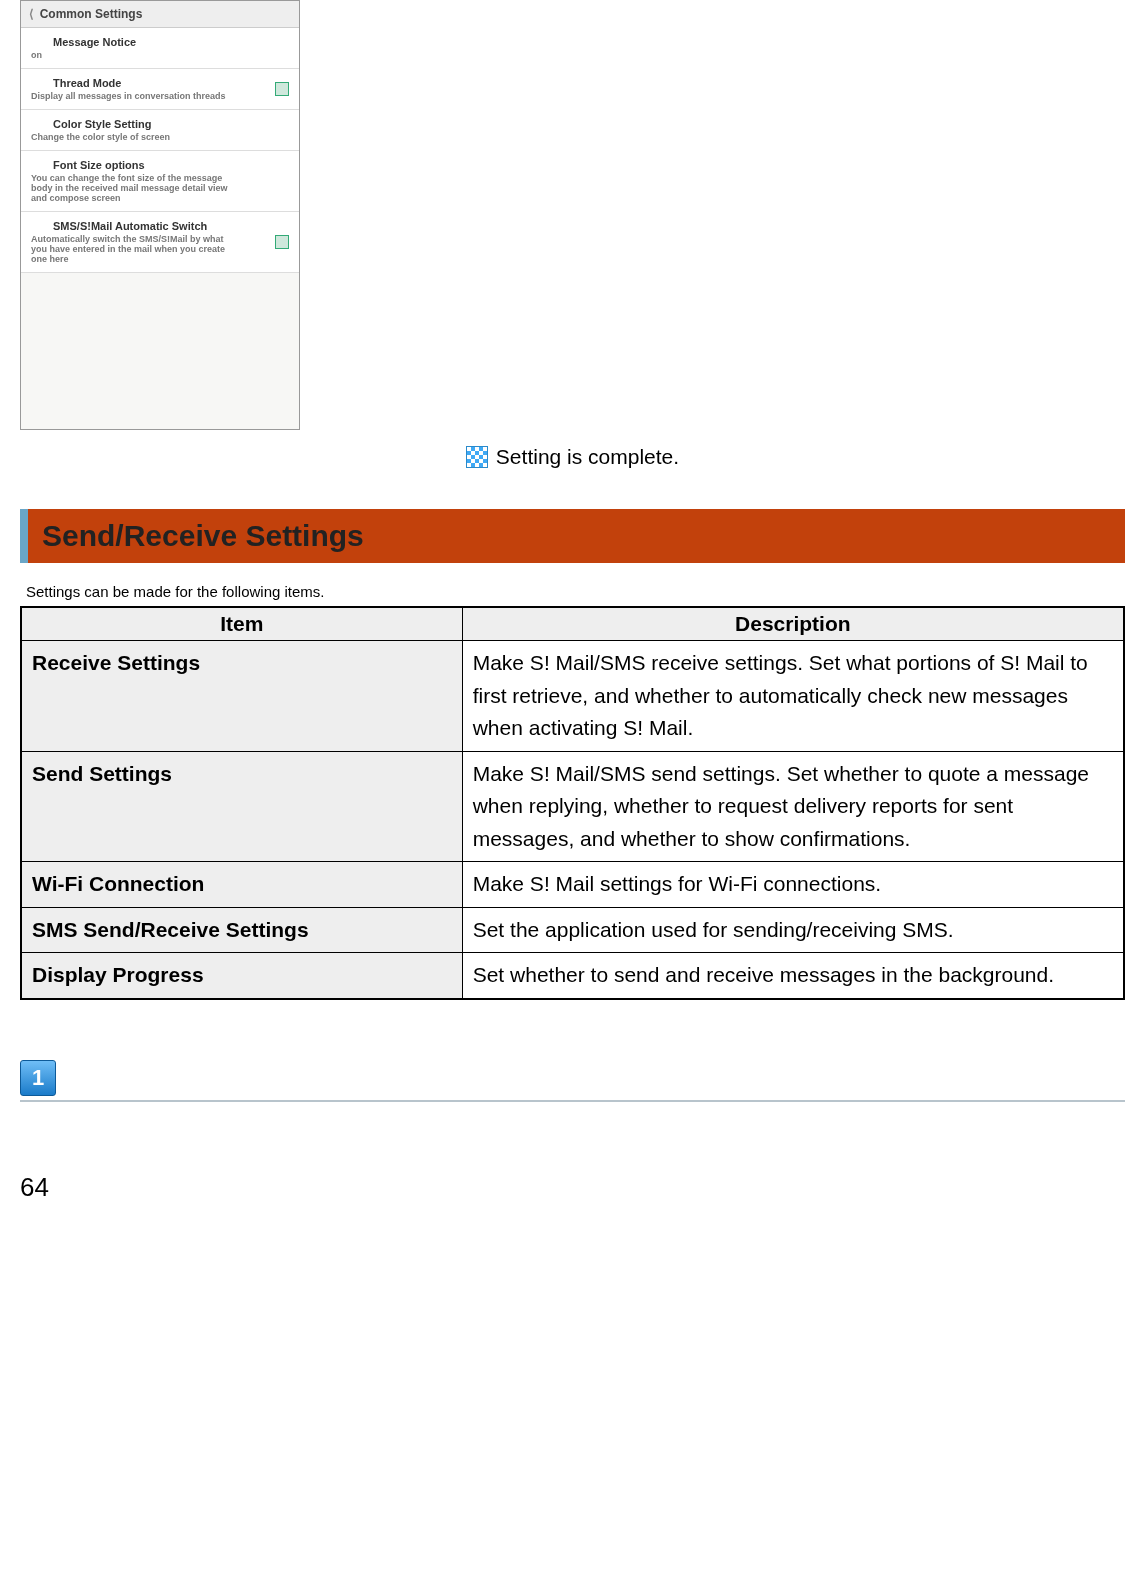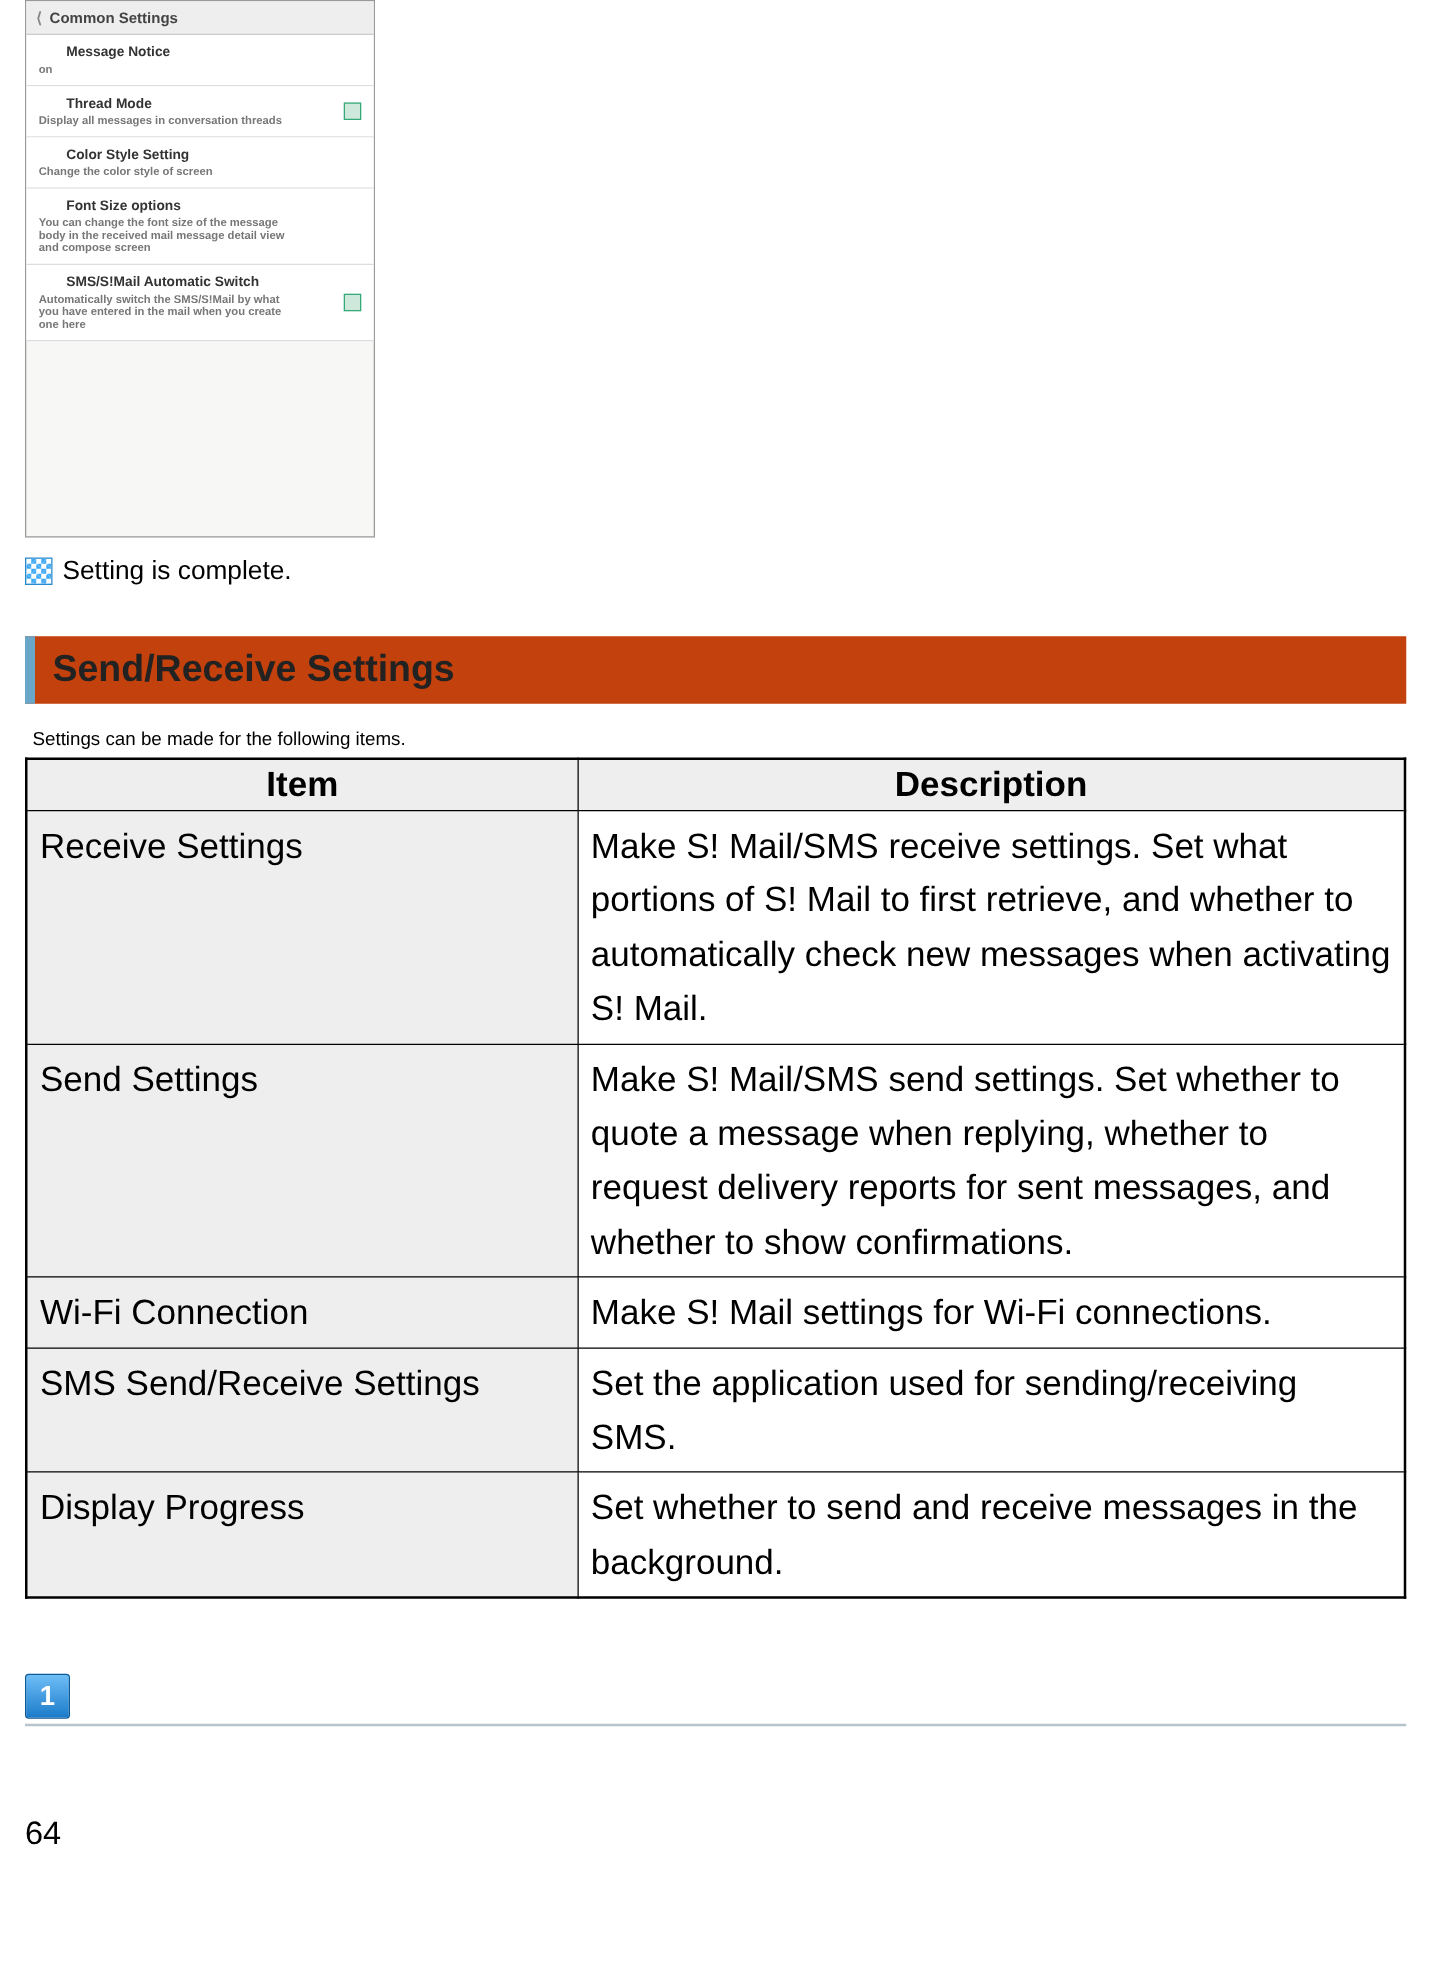--- a/index.html
+++ b/index.html
@@ -47,20 +47,21 @@
     .ss-row .ss-sub { font-size: 9px; color: #777; margin-top: 2px; max-width: 200px; font-weight: bold; }
     .ss-toggle {
       width: 14px; height: 14px; border: 1px solid #3a7; background: #cfe8dc;
     }
     .complete-line {
       display: flex;
       align-items: center;
       gap: 8px;
       margin: 8px 0 40px 0;
       font-size: 21px;
+      justify-content: center;
     }
     .checker-icon {
       width: 22px; height: 22px;
       background:
         linear-gradient(45deg,#3fa9f5 25%,transparent 25%),
         linear-gradient(-45deg,#3fa9f5 25%,transparent 25%),
         linear-gradient(45deg,transparent 75%,#3fa9f5 75%),
         linear-gradient(-45deg,transparent 75%,#3fa9f5 75%);
       background-size: 8px 8px;
       background-position: 0 0,0 4px,4px -4px,-4px 0;
@@ -77,39 +78,39 @@
       margin-bottom: 20px;
     }
     .intro-text {
       font-size: 15px;
       margin: 0 0 6px 6px;
     }
     table.settings-table {
       width: 100%;
       border-collapse: collapse;
       border: 2px solid #000;
-      font-size: 28px;
+      font-size: 21px;
       margin-bottom: 60px;
     }
     table.settings-table th {
       background: #eee;
       border: 1px solid #000;
       padding: 4px 8px;
       font-weight: bold;
       text-align: center;
     }
     table.settings-table td {
       border: 1px solid #000;
       padding: 6px 10px;
       vertical-align: top;
       line-height: 1.55;
     }
     table.settings-table td.item {
       background: #eee;
-      font-weight: normal;
+      font-weight: bold;
       width: 40%;
     }
     .step-badge {
       width: 36px; height: 36px;
       background: linear-gradient(#6fbef7,#1b7bc9);
       border: 1px solid #0d5a99;
       color: #fff;
       font-weight: bold;
       font-size: 22px;
       display: flex;

